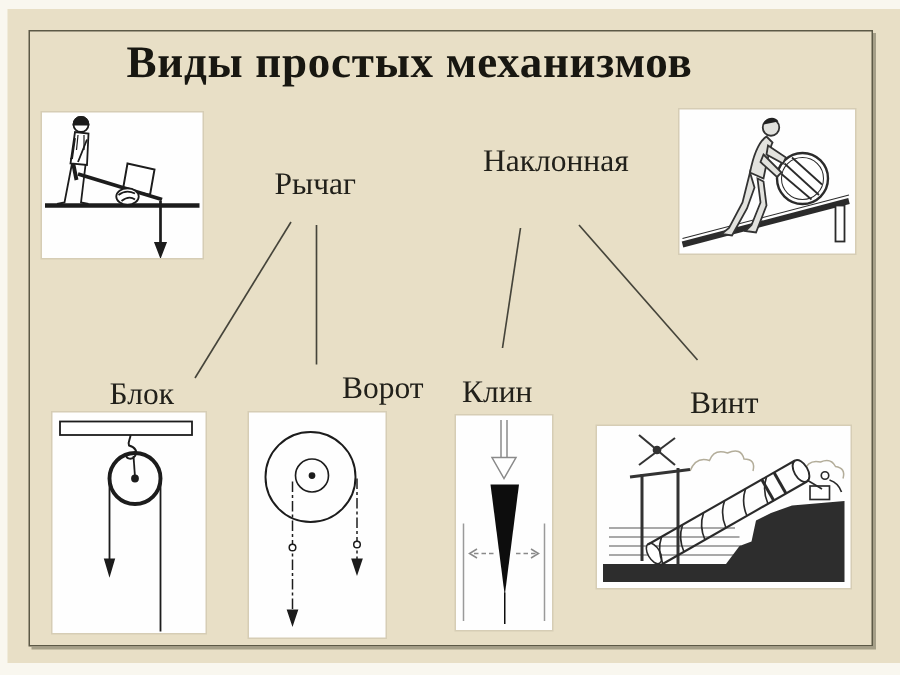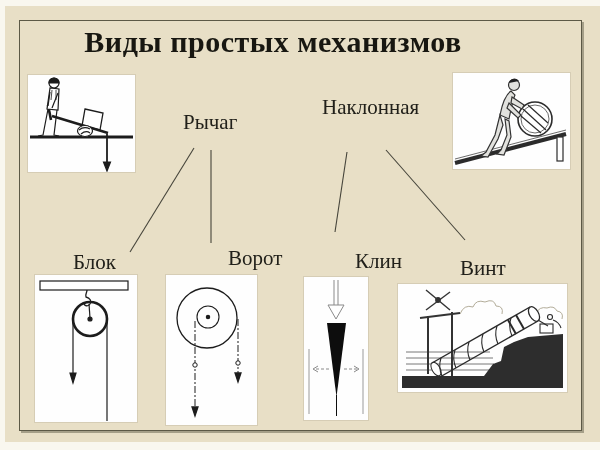--- a/index.html
+++ b/index.html
@@ -206,18 +206,18 @@
     <div class="label" style="left:178px;top:104px;">Рычаг</div>
 
     <div class="label center" style="left:317px;top:88px;width:100px;line-height:27px;">
       <span>Наклонная</span><br>
     </div>
 
     <div class="label" style="left:68px;top:244px;">Блок</div>
 
     <div class="label" style="left:180px;top:240px;margin-left:43px;">Ворот</div>
 
-    <div class="label" style="left:303px;top:243px;margin-left:47px;">Клин</div>
+    <div class="label" style="left:303px;top:243px;">Клин</div>
 
     <div class="label" style="left:455px;top:250px;">Винт</div>
 
   </div>
 </div>
 
 </body></html>

